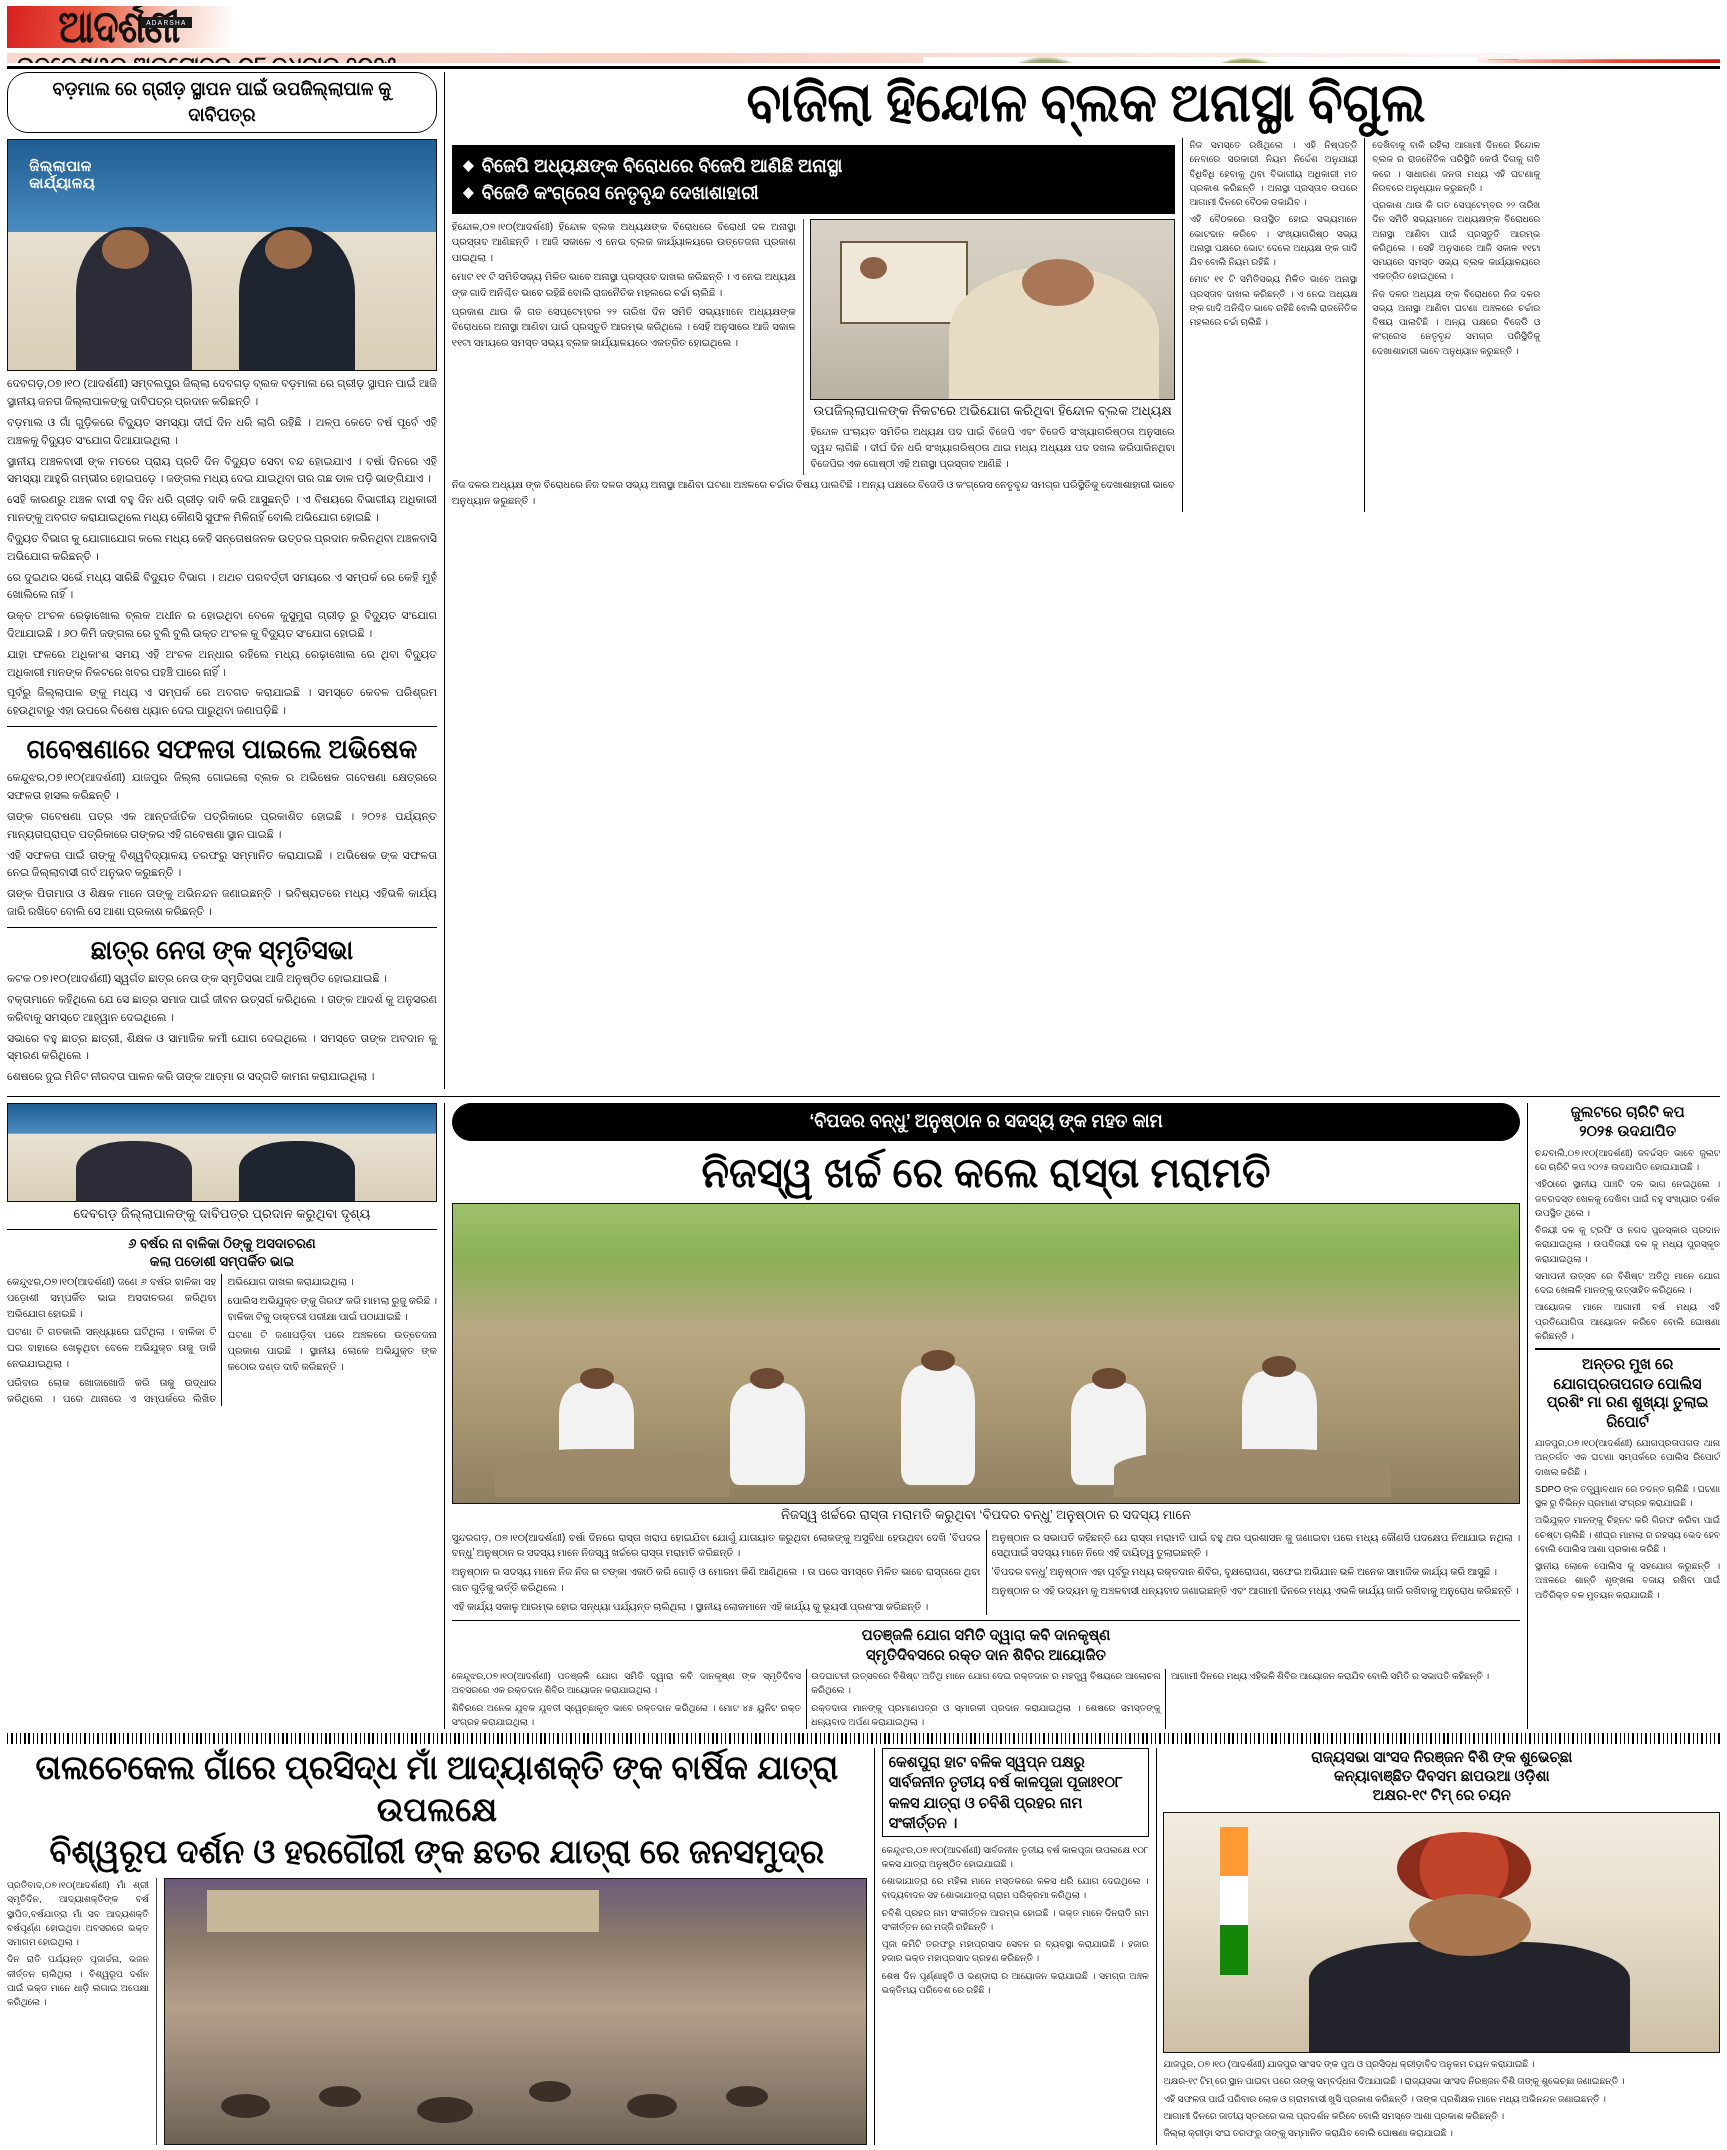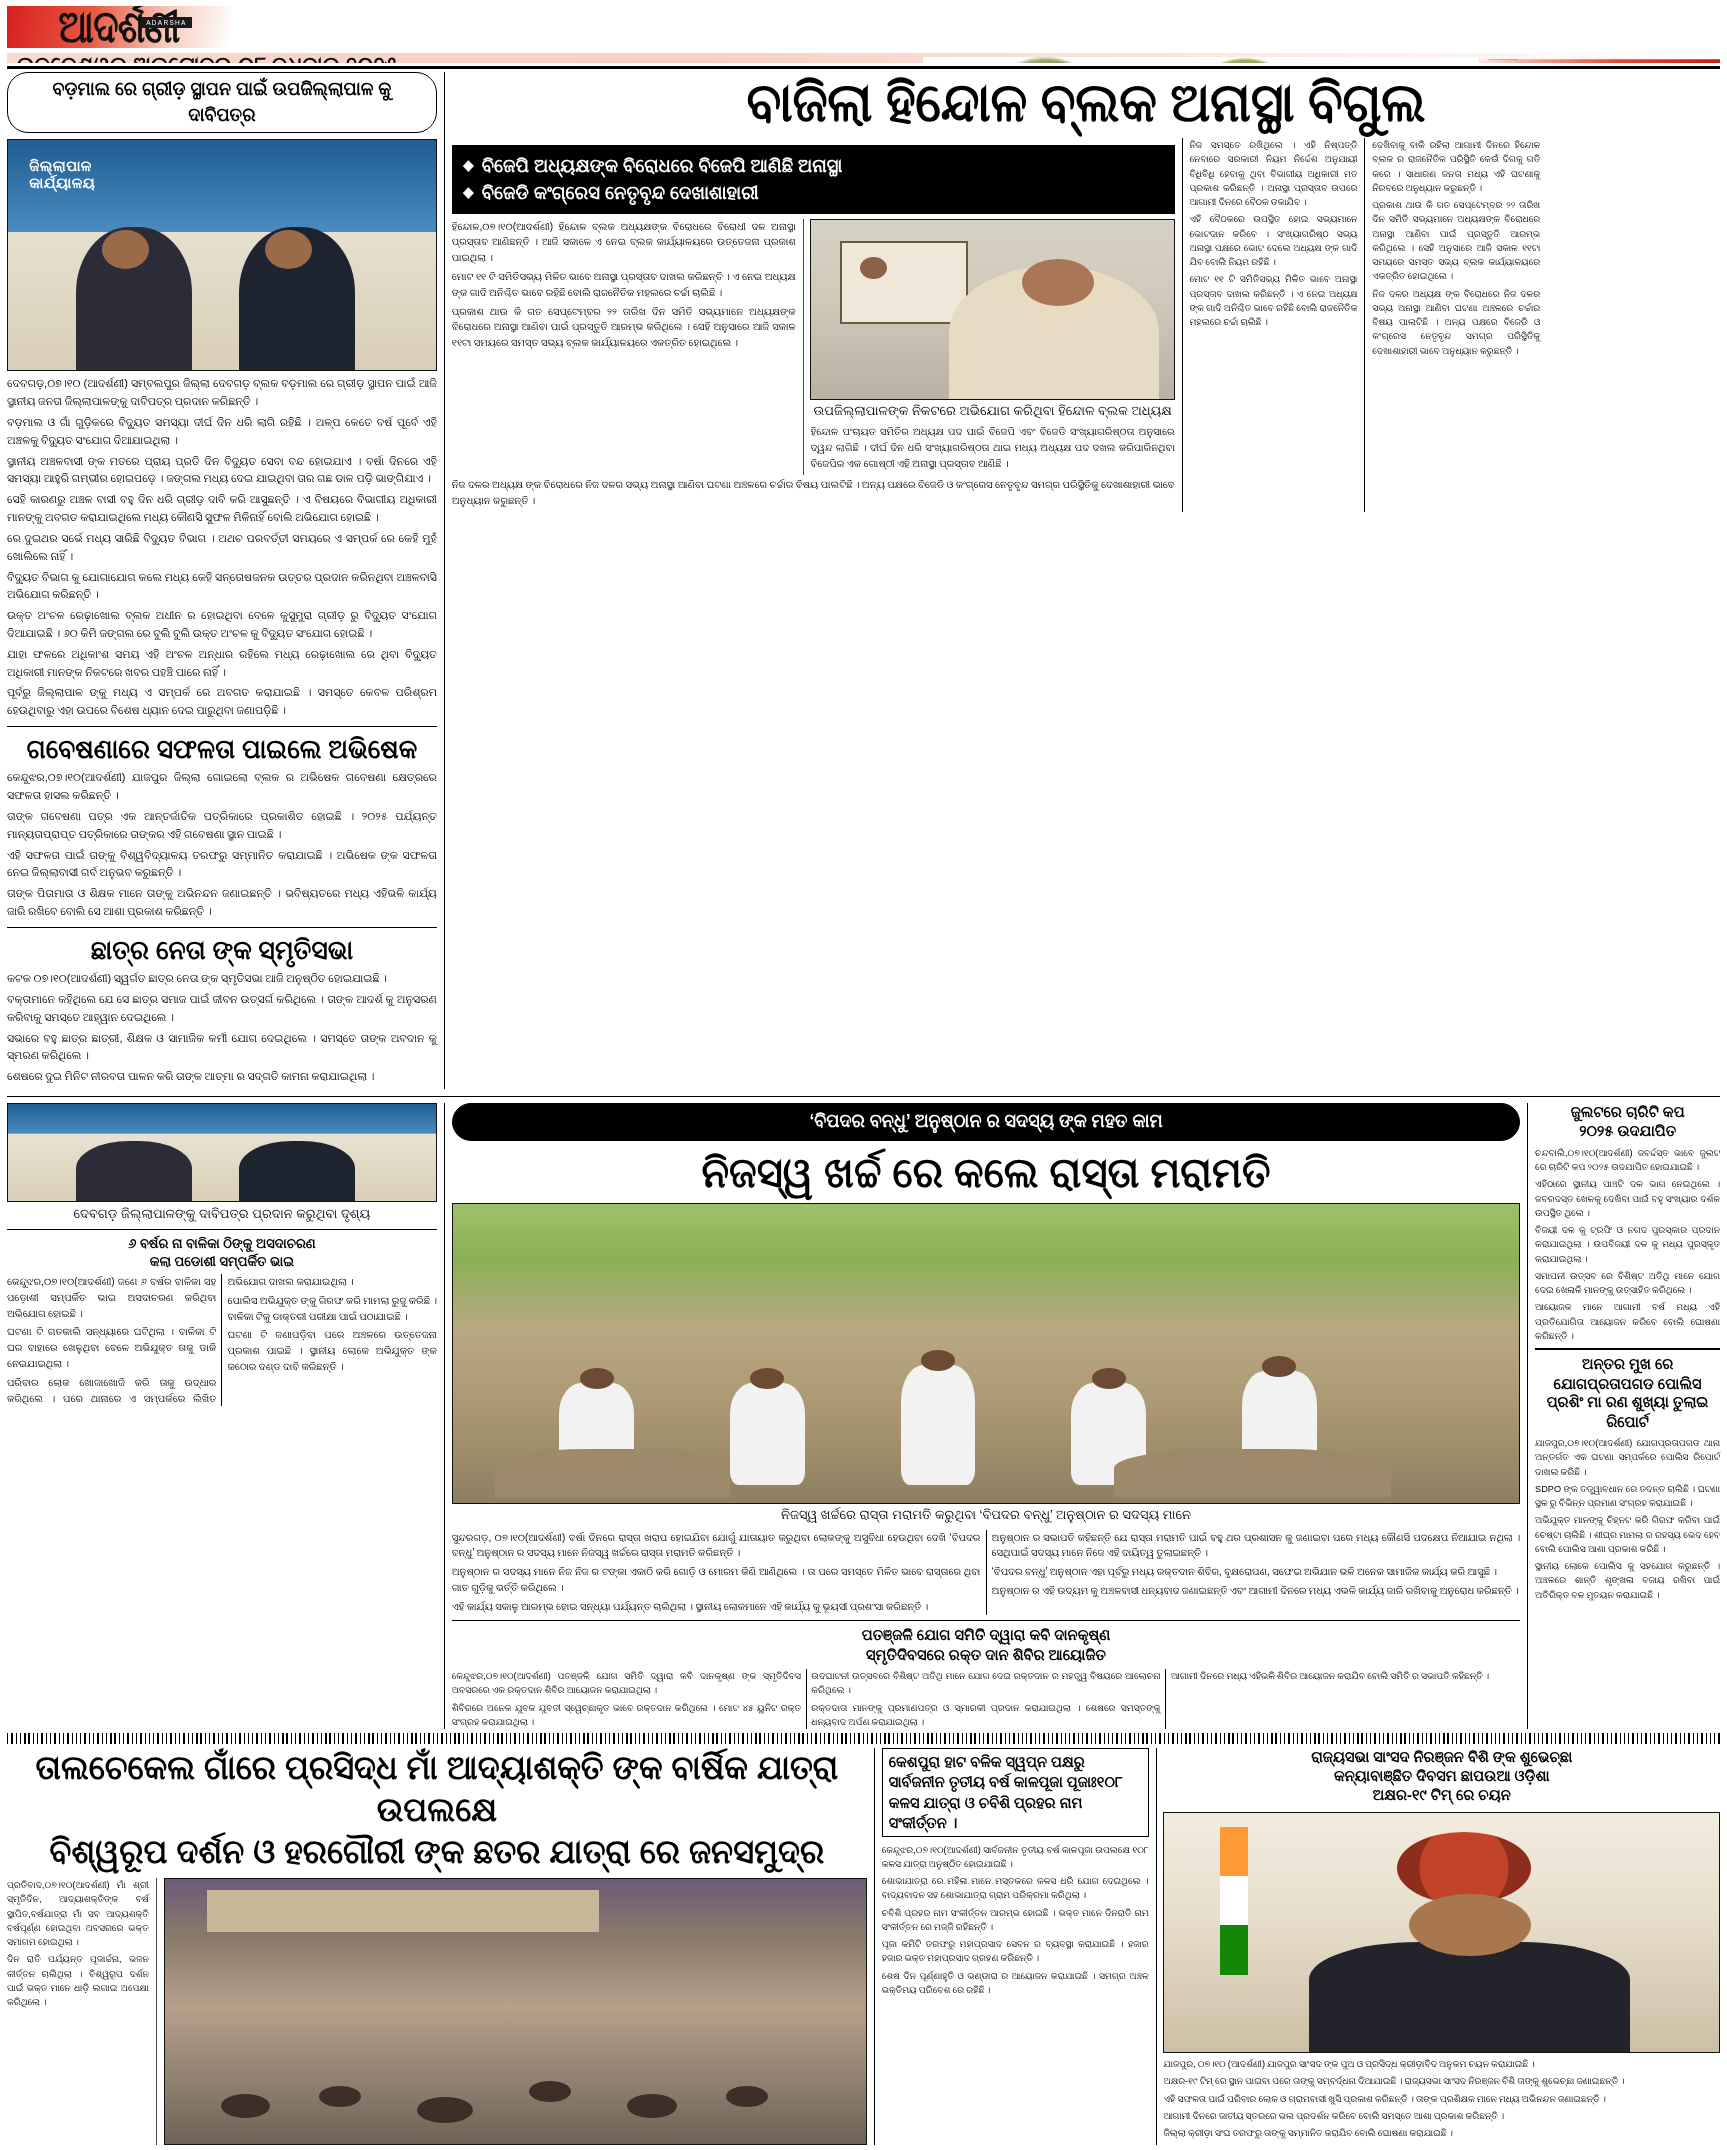--- a/index.html
+++ b/index.html
@@ -159,22 +159,22 @@
         <div class="p2"></div>
         <div class="f1"></div>
         <div class="f2"></div>
       </div>
 
       <div class="body" style="margin-top:4.3px;">
         <p>ଦେବଗଡ଼,୦୭।୧୦ (ଆଦର୍ଶଣୀ) ସମ୍ବଲପୁର ଜିଲ୍ଲା ଦେବଗଡ଼ ବ୍ଲକ ବଡ଼ମାଲ ରେ ଗ୍ରୀଡ଼ ସ୍ଥାପନ ପାଇଁ ଆଜି ସ୍ଥାନୀୟ ଜନତା ଜିଲ୍ଲାପାଳଙ୍କୁ ଦାବିପତ୍ର ପ୍ରଦାନ କରିଛନ୍ତି ।</p>
         <p>ବଡ଼ମାଲ ଓ ଗାଁ ଗୁଡ଼ିକରେ ବିଦ୍ୟୁତ ସମସ୍ୟା ଦୀର୍ଘ ଦିନ ଧରି ଲାଗି ରହିଛି । ଅଳ୍ପ କେତେ ବର୍ଷ ପୂର୍ବେ ଏହି ଅଞ୍ଚଳକୁ ବିଦ୍ୟୁତ ସଂଯୋଗ ଦିଆଯାଇଥିଲା ।</p>
         <p>ସ୍ଥାନୀୟ ଅଞ୍ଚଳବାସୀ ଙ୍କ ମତରେ ପ୍ରାୟ ପ୍ରତି ଦିନ ବିଦ୍ୟୁତ ସେବା ବନ୍ଦ ହୋଇଯାଏ । ବର୍ଷା ଦିନରେ ଏହି ସମସ୍ୟା ଆହୁରି ଗମ୍ଭୀର ହୋଇପଡ଼େ । ଜଙ୍ଗଲ ମଧ୍ୟ ଦେଇ ଯାଇଥିବା ତାର ଗଛ ଡାଳ ପଡ଼ି ଭାଙ୍ଗିଯାଏ ।</p>
         <p>ସେହି କାରଣରୁ ଅଞ୍ଚଳ ବାସୀ ବହୁ ଦିନ ଧରି ଗ୍ରୀଡ଼ ଦାବି କରି ଆସୁଛନ୍ତି । ଏ ବିଷୟରେ ବିଭାଗୀୟ ଅଧିକାରୀ ମାନଙ୍କୁ ଅବଗତ କରାଯାଇଥିଲେ ମଧ୍ୟ କୌଣସି ସୁଫଳ ମିଳିନାହିଁ ବୋଲି ଅଭିଯୋଗ ହୋଇଛି ।</p>
+        <p>ବିଦ୍ୟୁତ ବିଭାଗ କୁ ଯୋଗାଯୋଗ କଲେ ମଧ୍ୟ କେହି ସନ୍ତୋଷଜନକ ଉତ୍ତର ପ୍ରଦାନ କରିନଥିବା ଅଞ୍ଚଳବାସି ଅଭିଯୋଗ କରିଛନ୍ତି ।</p>
         <p>ରେ ଦୁଇଥର ସର୍ଭେ ମଧ୍ୟ ସାରିଛି ବିଦ୍ୟୁତ ବିଭାଗ । ଅଥଚ ପରବର୍ତ୍ତୀ ସମୟରେ ଏ ସମ୍ପର୍କ ରେ କେହି ମୁହଁ ଖୋଲିଲେ ନାହିଁ ।</p>
-        <p>ବିଦ୍ୟୁତ ବିଭାଗ କୁ ଯୋଗାଯୋଗ କଲେ ମଧ୍ୟ କେହି ସନ୍ତୋଷଜନକ ଉତ୍ତର ପ୍ରଦାନ କରିନଥିବା ଅଞ୍ଚଳବାସି ଅଭିଯୋଗ କରିଛନ୍ତି ।</p>
         <p>ଉକ୍ତ ଅଂଚଳ ରେଢ଼ାଖୋଲ ବ୍ଲକ ଅଧୀନ ର ହୋଇଥିବା ବେଳେ କୁସୁମୁରା ଗ୍ରୀଡ଼ ରୁ ବିଦ୍ୟୁତ ସଂଯୋଗ ଦିଆଯାଇଛି । ୬୦ କିମି ଜଙ୍ଗଲ ରେ ବୁଲି ବୁଲି ଉକ୍ତ ଅଂଚଳ କୁ ବିଦ୍ୟୁତ ସଂଯୋଗ ହୋଇଛି ।</p>
         <p>ଯାହା ଫଳରେ ଅଧିକାଂଶ ସମୟ ଏହି ଅଂଚଳ ଅନ୍ଧାର ରହିଲେ ମଧ୍ୟ ରେଢ଼ାଖୋଲ ରେ ଥିବା ବିଦ୍ୟୁତ ଅଧିକାରୀ ମାନଙ୍କ ନିକଟରେ ଖବର ପହଞ୍ଚି ପାରେ ନାହିଁ ।</p>
         <p>ପୂର୍ବରୁ ଜିଲ୍ଲାପାଳ ଙ୍କୁ ମଧ୍ୟ ଏ ସମ୍ପର୍କ ରେ ଅବଗତ କରାଯାଇଛି । ସମସ୍ତେ କେବଳ ପରିଶ୍ରମ ହେଉଥିବାରୁ ଏହା ଉପରେ ବିଶେଷ ଧ୍ୟାନ ଦେଇ ପାରୁଥିବା ଜଣାପଡ଼ିଛି ।</p>
       </div>
 
       <div class="hrule thin" style="margin:6px 0 5.2px;"></div>
 
       <h2 class="sec">ଗବେଷଣାରେ ସଫଳତା ପାଇଲେ ଅଭିଷେକ</h2>
       <div class="body" style="margin-top:4.3px;">
         <p>କେନ୍ଦୁଝର,୦୭।୧୦(ଆଦର୍ଶଣୀ) ଯାଜପୁର ଜିଲ୍ଲା ଗୋଇଲୋ ବ୍ଲକ ର ଅଭିଷେକ ଗବେଷଣା କ୍ଷେତ୍ରରେ ସଫଳତା ହାସଲ କରିଛନ୍ତି ।</p>

